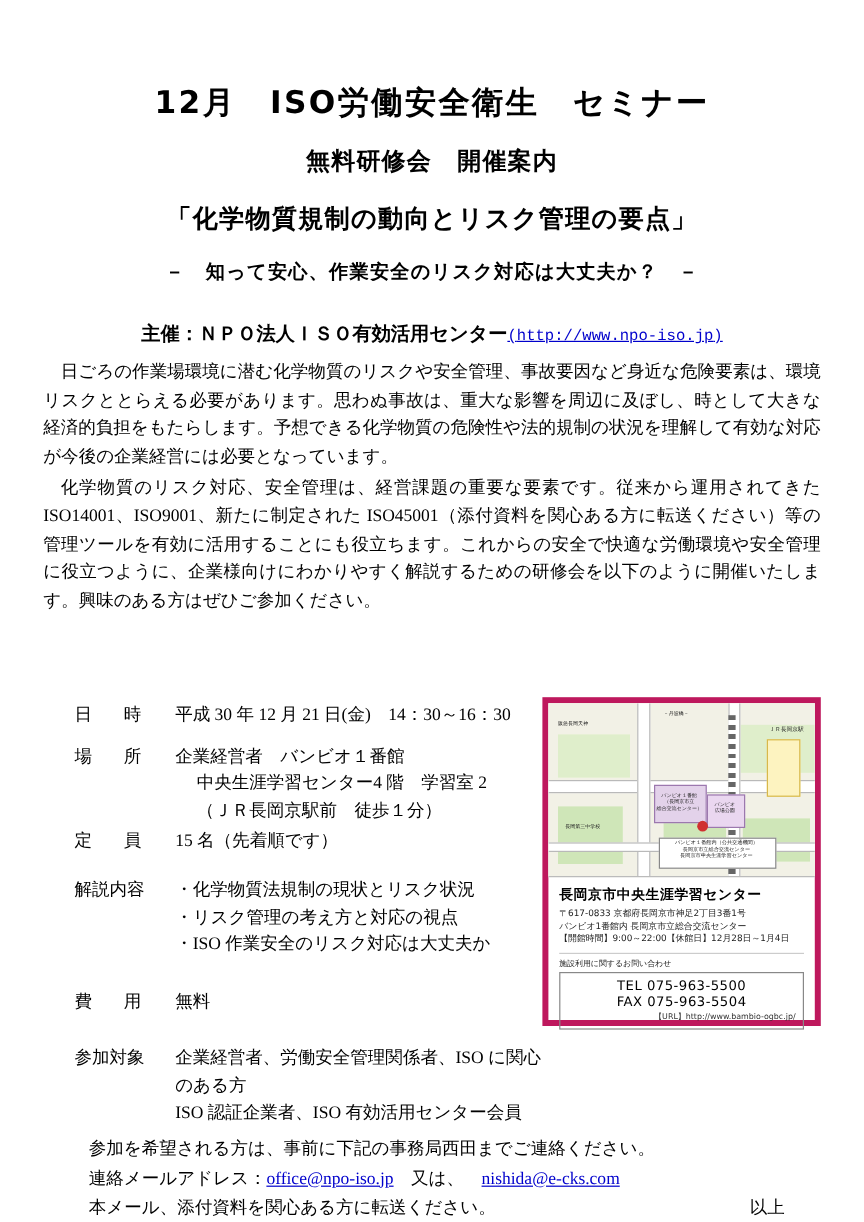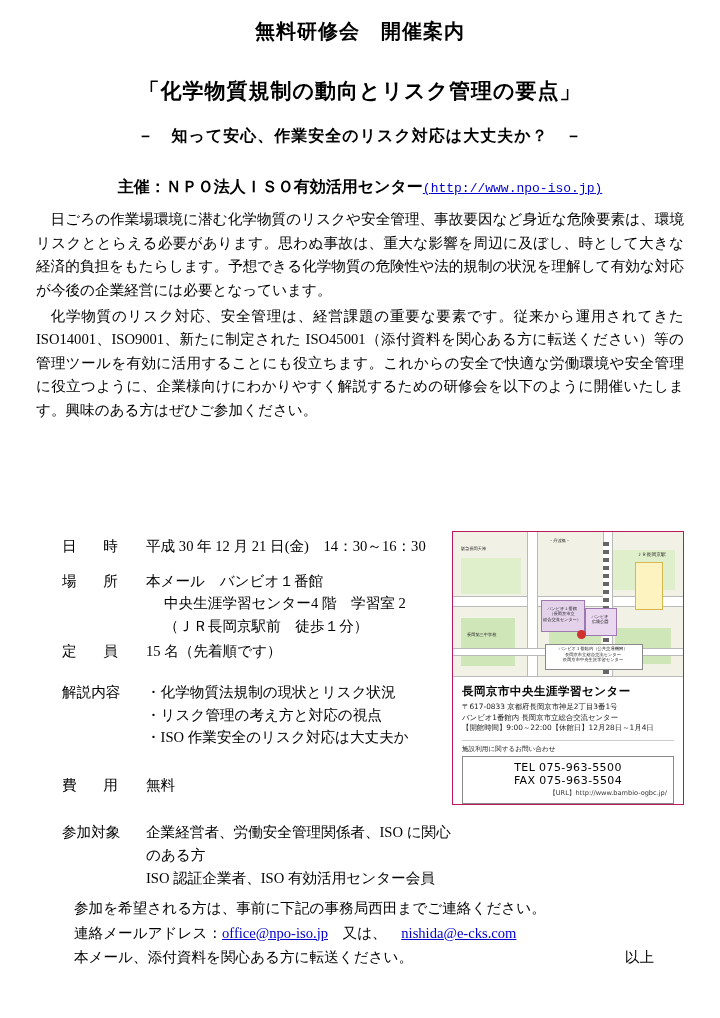--- a/index.html
+++ b/index.html
@@ -39,21 +39,21 @@
     font-size: 20px;
     letter-spacing: 1px;
     margin-top: 18px;
   }
   .title-sub2 {
     text-align: center;
     font-family: "DejaVu Sans", sans-serif;
     font-weight: bold;
     font-size: 21px;
     letter-spacing: 1px;
-    margin-top: 32px;
+    margin-top: 20px;
   }
   .title-sub3 {
     text-align: center;
     font-family: "DejaVu Sans", sans-serif;
     font-weight: bold;
     font-size: 16px;
     letter-spacing: 1px;
     margin-top: 21px;
   }
 
@@ -125,21 +125,21 @@
     text-indent: 0;
   }
 
   
   .map-card {
     position: absolute;
     left: 452px;
     top: 513px;
     width: 232px;
     height: 274px;
-    border: 1px solid #be185d;
+    border: 5px solid #be185d;
     background: #ffffff;
     box-sizing: border-box;
     font-family: "DejaVu Sans", sans-serif;
   }
   .map-img {
     position: relative;
     width: 100%;
     height: 144px;
     background: #f0efe4;
     overflow: hidden;
@@ -265,20 +265,21 @@
     position: absolute;
     right: 0;
     top: 0;
   }
 </style>
 </head>
 <body>
 
 <div class="page">
 
+  <div class="title-main">12月　ISO労働安全衛生　セミナー</div>
   <div class="title-sub1">無料研修会　開催案内</div>
   <div class="title-sub2">「化学物質規制の動向とリスク管理の要点」</div>
   <div class="title-sub3">－　知って安心、作業安全のリスク対応は大丈夫か？　－</div>
 
   <div class="organizer">
     <span>主催：ＮＰＯ法人ＩＳＯ有効活用センター</span><span class="url">(</span><span class="url">http://www.npo-iso.jp</span><span class="url">)</span>
   </div>
 
   <div class="body-wrap">
     <p class="para">日ごろの作業場環境に潜む化学物質のリスクや安全管理、事故要因など身近な危険要素は、環境リスクととらえる必要があります。思わぬ事故は、重大な影響を周辺に及ぼし、時として大きな経済的負担をもたらします。予想できる化学物質の危険性や法的規制の状況を理解して有効な対応が今後の企業経営には必要となっています。</p>
@@ -290,21 +291,21 @@
     <div class="row">
       <div class="lbl">日　時</div>
       <div class="val">平成 30 年 12 月 21 日(金)　14：30～16：30</div>
     </div>
 
     <div class="gap-small"></div>
 
     <div class="row">
       <div class="lbl">場　所</div>
       <div class="val">
-        <span class="val-line">本メール　バンビオ１番館</span>
+        <span class="val-line">企業経営者　バンビオ１番館</span>
         <span class="val-line indent-1">中央生涯学習センター4 階　学習室 2</span>
         <span class="val-line indent-1">（ＪＲ長岡京駅前　徒歩１分）</span>
       </div>
     </div>
 
     <div class="row">
       <div class="lbl">定　員</div>
       <div class="val">15 名（先着順です）</div>
     </div>
 

